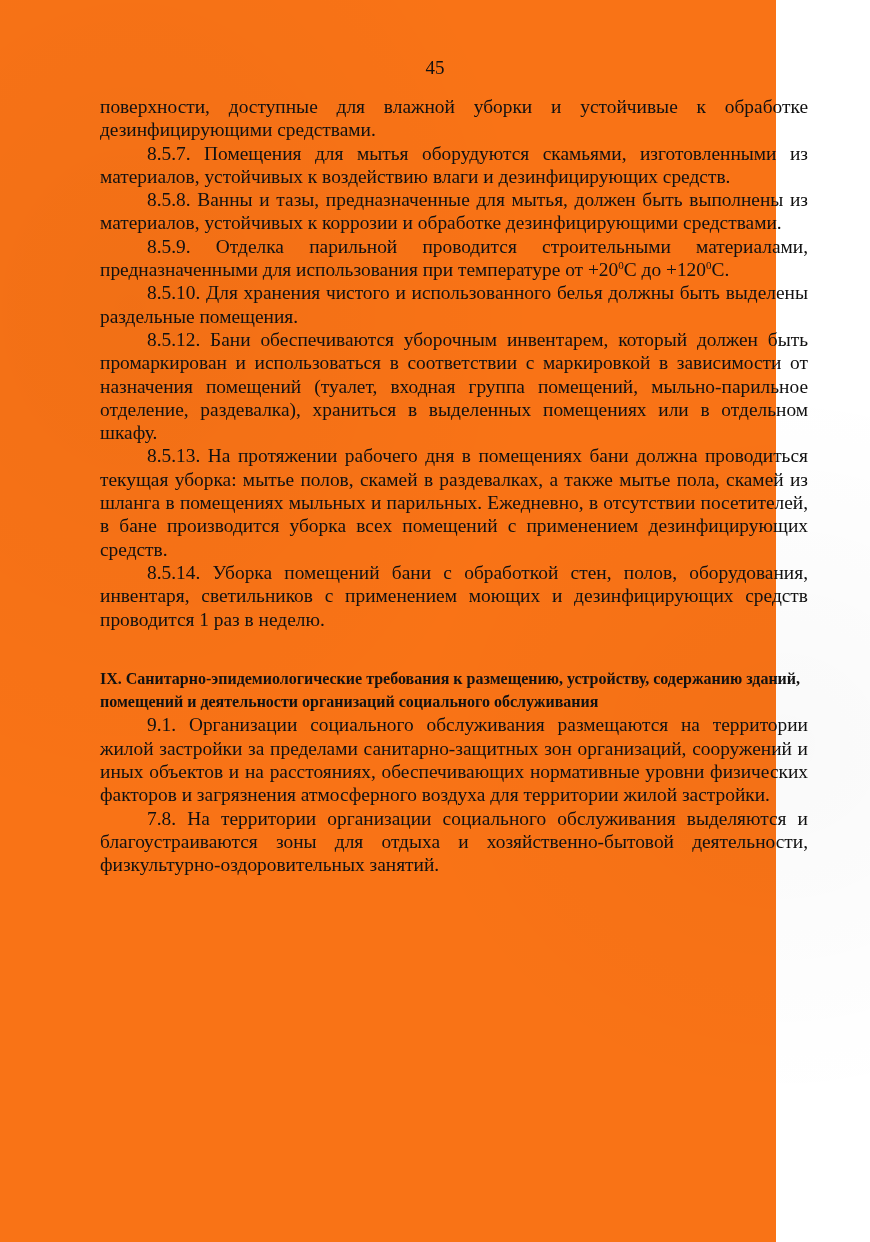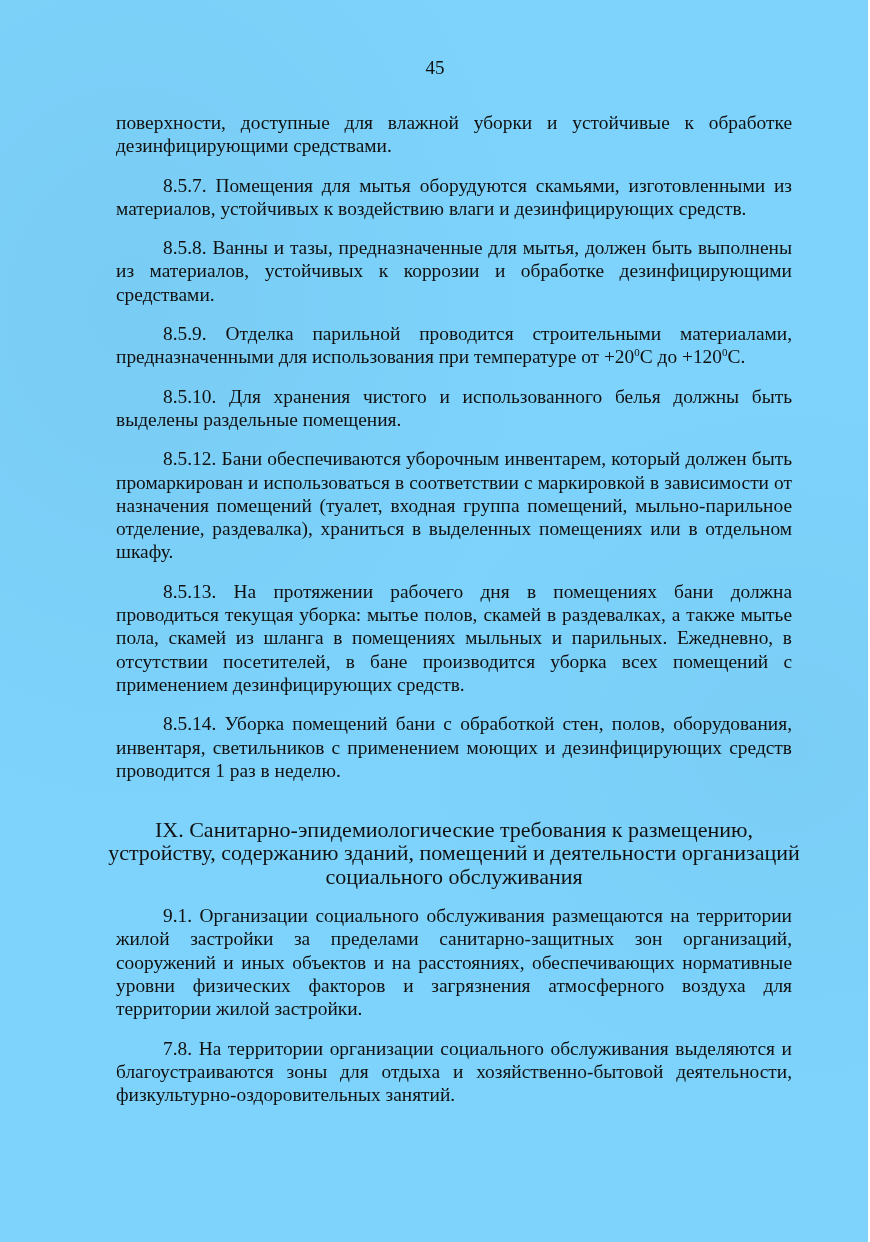--- a/index.html
+++ b/index.html
@@ -12,55 +12,55 @@
       height: 1242px;
       position: relative;
       overflow: hidden;
       font-family: "Liberation Serif", "DejaVu Serif", serif;
       color: #111111;
     }
     .page {
       position: absolute;
       left: 0;
       top: 0;
-      width: 868px;
+      width: 776px;
       height: 1242px;
-      background: #7dd3fc;
+      background: #f97316;
     }
     .page-number {
       position: absolute;
       top: 56px;
       left: 0;
       width: 870px;
       text-align: center;
       font-size: 19px;
       line-height: 24px;
     }
     .content {
       position: absolute;
       top: 95px;
       left: 100px;
       width: 708px;
       font-size: 19.4px;
       line-height: 23.3px;
     }
     .para {
-      margin: 16px;
+      margin: 0;
       text-align: justify;
       text-indent: 0;
     }
     .para.indent {
       text-indent: 47px;
     }
     .section-heading {
       margin: 23px 0 0 0;
       padding-top: 13px;
-      text-align: center;
-      font-weight: normal;
-      font-size: 22px;
+      text-align: left;
+      font-weight: bold;
+      font-size: 16px;
       line-height: 23.3px;
     }
     sup {
       font-size: 11px;
       line-height: 0;
       vertical-align: 7px;
     }
     .noise {
       position: absolute;
       left: 0; top: 0; width: 870px; height: 1242px;

